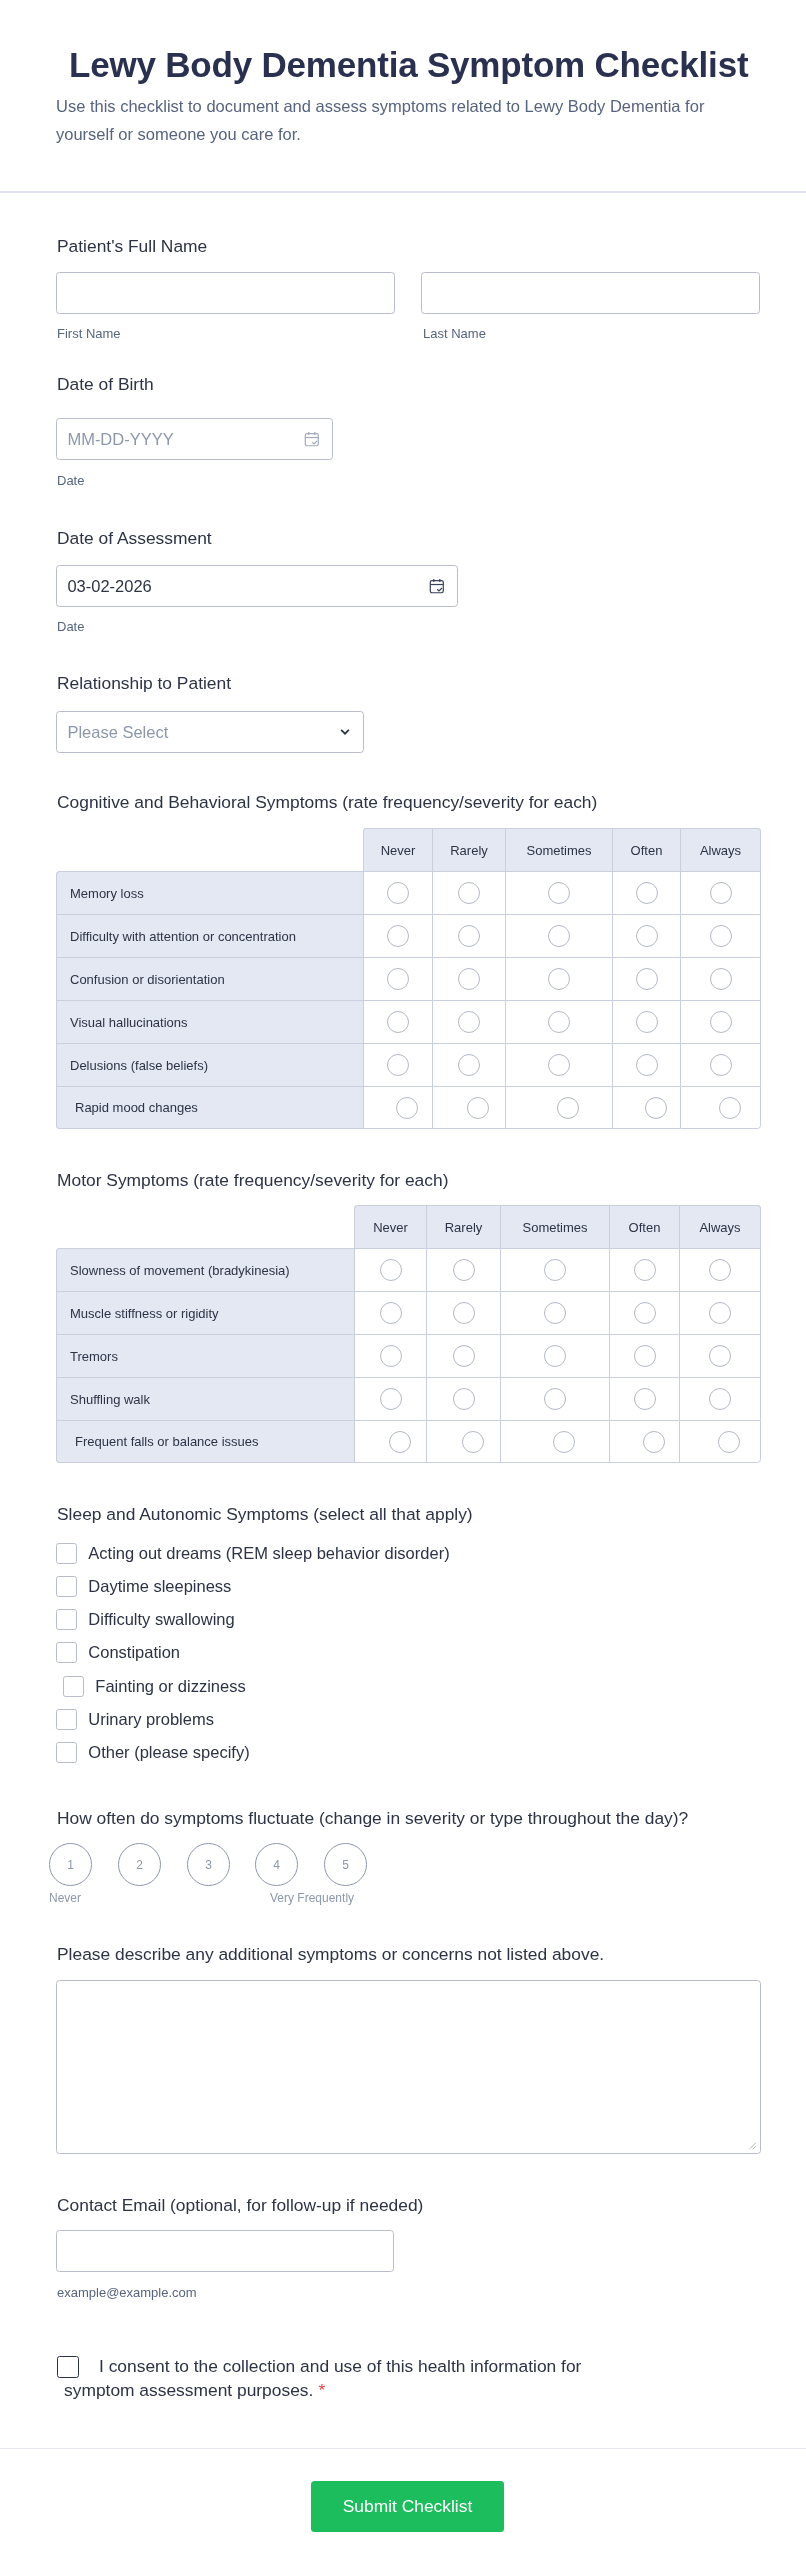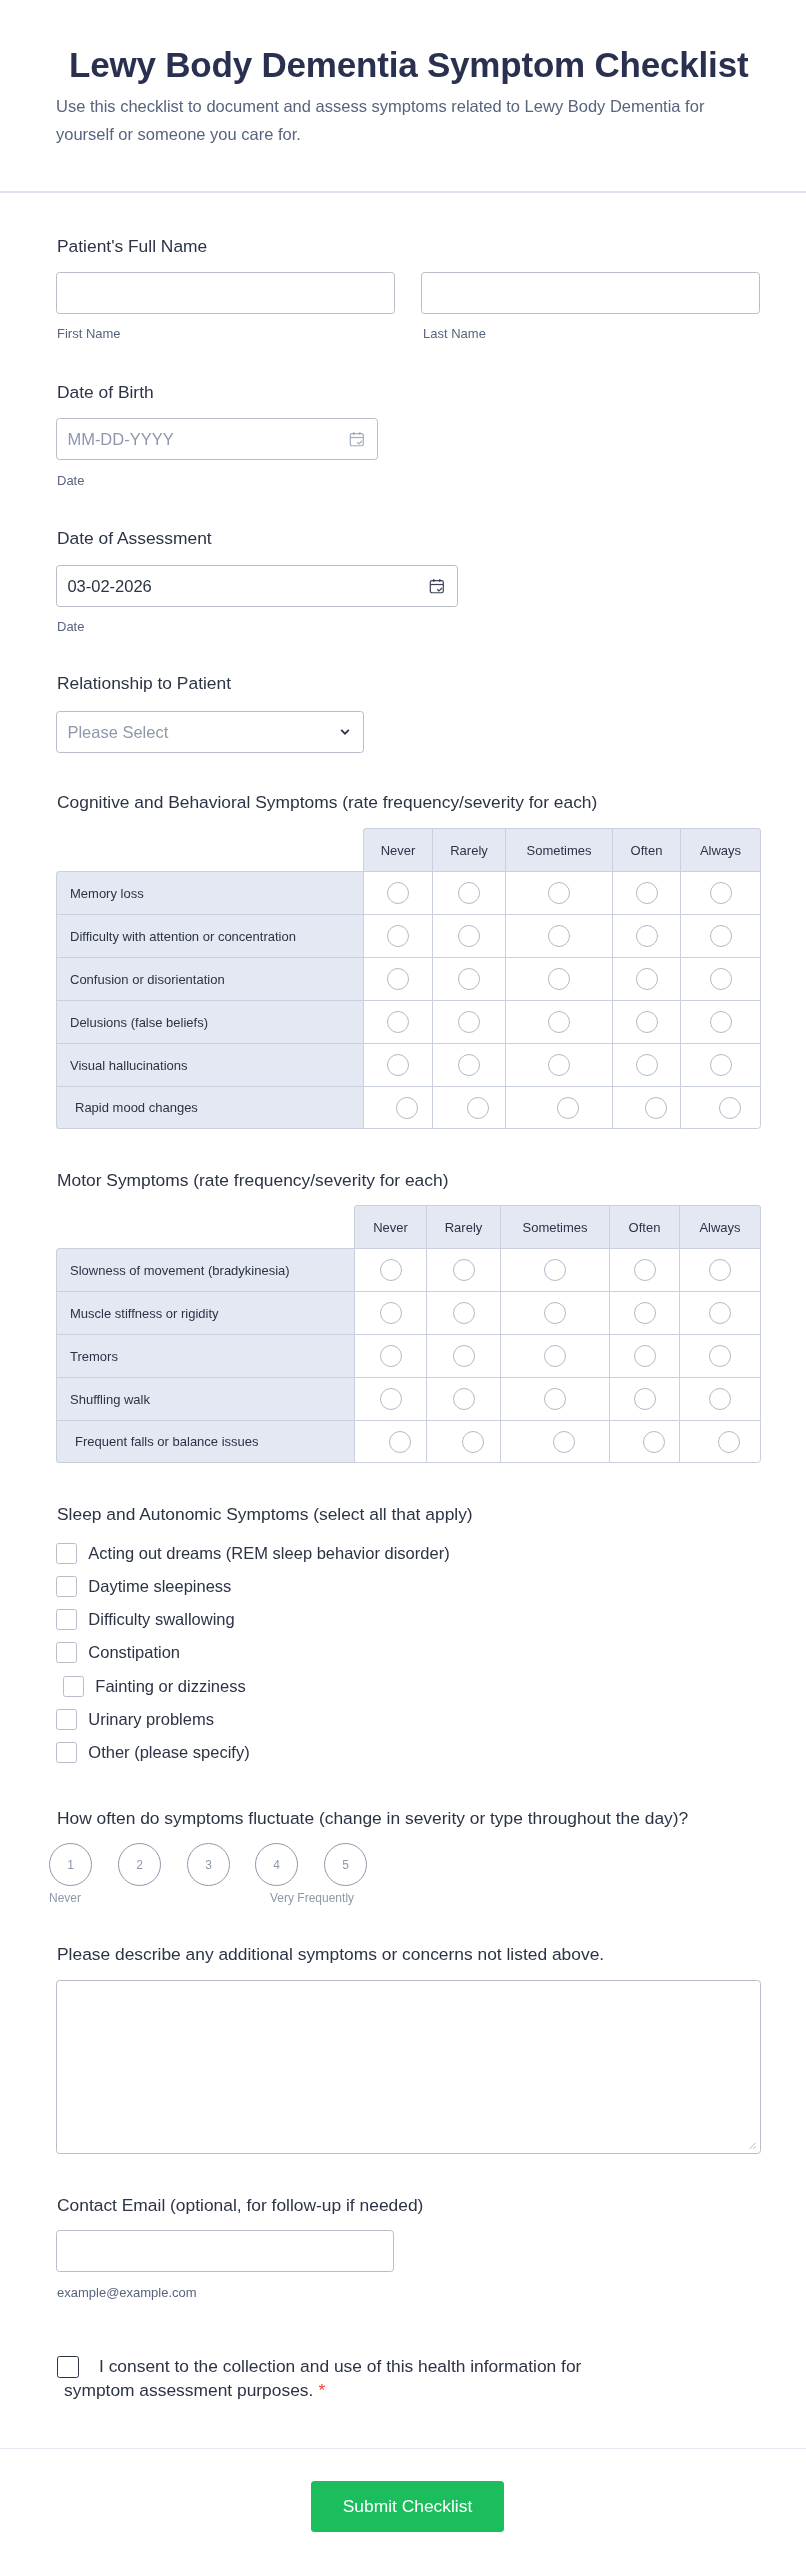--- a/index.html
+++ b/index.html
@@ -109,22 +109,22 @@
 <h1 class="abs title">Lewy Body Dementia Symptom Checklist</h1>
 <p class="abs subtitle">Use this checklist to document and assess symptoms related to Lewy Body Dementia for yourself or someone you care for.</p>
 <div class="abs hr" style="top:191px;"></div>
 
 <div class="abs label" style="top:236px;">Patient's Full Name</div>
 <input class="abs input" style="left: 56px; top: 272px; width: 339px;" value="">
 <input class="abs input" style="left: 421px; top: 272px; width: 339px;" value="">
 <div class="abs sublabel" style="left:57px; top:326px;">First Name</div>
 <div class="abs sublabel" style="left:423px; top:326px;">Last Name</div>
 
-<div class="abs label" style="top:382px;">Date of Birth</div>
-<div class="abs input" style="left:56px; top:418px; width:322px;">
+<div class="abs label" style="top:374px;">Date of Birth</div>
+<div class="abs input" style="left:56px; top:418px; width:277px;">
   <span class="placeholder">MM-DD-YYYY</span>
   <svg class="cal-icon" viewBox="0 0 18 19">
     <rect x="1.5" y="3" width="15" height="14" rx="2" fill="none" stroke="#a3abbd" stroke-width="1.4"></rect>
     <line x1="1.5" y1="7.5" x2="16.5" y2="7.5" stroke="#a3abbd" stroke-width="1.4"></line>
     <line x1="5.5" y1="1" x2="5.5" y2="4.5" stroke="#a3abbd" stroke-width="1.4"></line>
     <line x1="12.5" y1="1" x2="12.5" y2="4.5" stroke="#a3abbd" stroke-width="1.4"></line>
     <polyline points="9.5,13 11.5,15 15,11.5" fill="none" stroke="#a3abbd" stroke-width="1.4"></polyline>
   </svg>
 </div>
 <div class="abs sublabel" style="left:57px; top:473px;">Date</div>
@@ -189,29 +189,29 @@
       </tr>
       <tr>
         <td class="rowlabel">Confusion or disorientation</td>
         <td><span class="radio"></span></td>
         <td><span class="radio"></span></td>
         <td><span class="radio"></span></td>
         <td><span class="radio"></span></td>
         <td class="lastcol"><span class="radio"></span></td>
       </tr>
       <tr>
+        <td class="rowlabel">Visual hallucinations</td>
+        <td><span class="radio"></span></td>
+        <td><span class="radio"></span></td>
+        <td><span class="radio"></span></td>
+        <td><span class="radio"></span></td>
+        <td class="lastcol"><span class="radio"></span></td>
+      </tr>
+      <tr>
         <td class="rowlabel">Delusions (false beliefs)</td>
-        <td><span class="radio"></span></td>
-        <td><span class="radio"></span></td>
-        <td><span class="radio"></span></td>
-        <td><span class="radio"></span></td>
-        <td class="lastcol"><span class="radio"></span></td>
-      </tr>
-      <tr>
-        <td class="rowlabel">Visual hallucinations</td>
         <td><span class="radio"></span></td>
         <td><span class="radio"></span></td>
         <td><span class="radio"></span></td>
         <td><span class="radio"></span></td>
         <td class="lastcol"><span class="radio"></span></td>
       </tr>
       <tr class="lastrow">
         <td class="rowlabel">Rapid mood changes</td>
         <td><span class="radio"></span></td>
         <td><span class="radio"></span></td>

